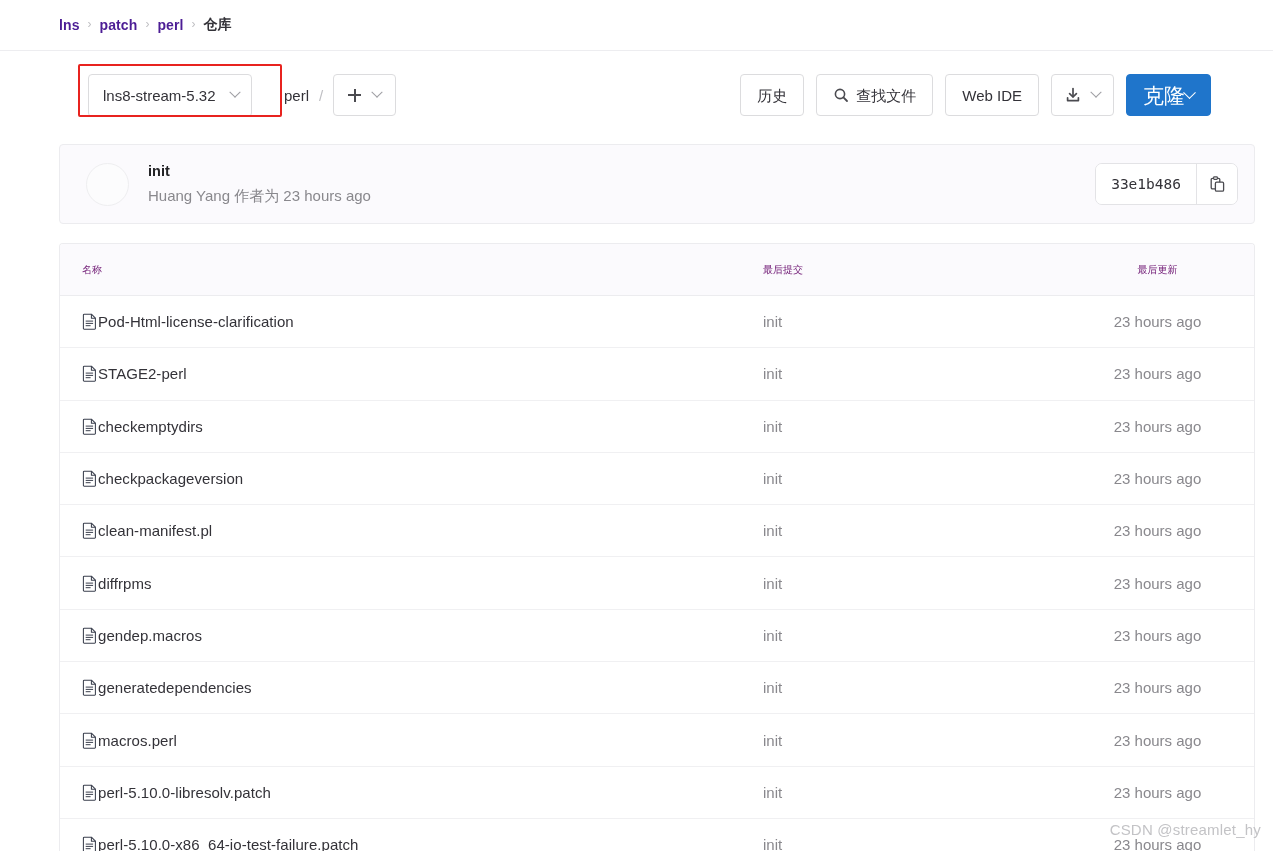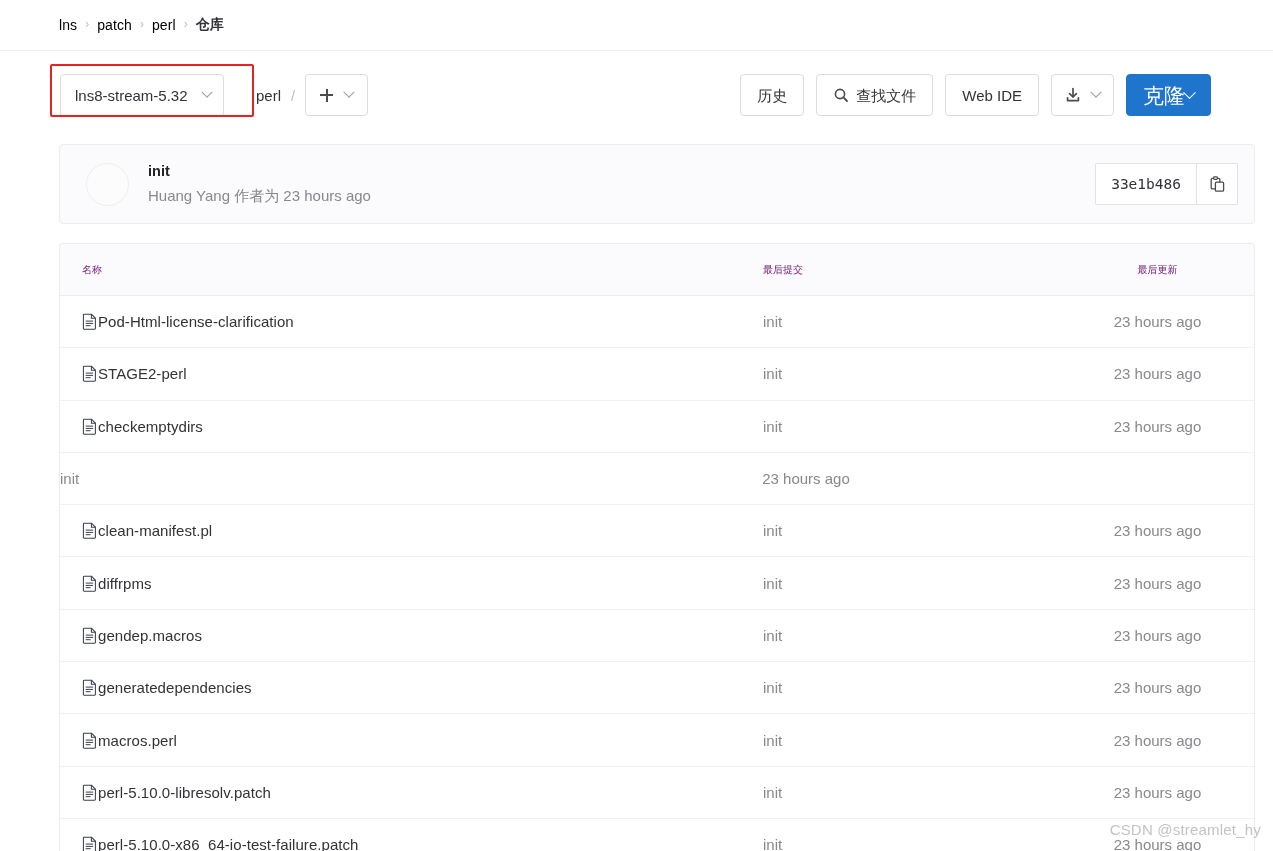--- a/index.html
+++ b/index.html
@@ -26,44 +26,45 @@
     left: 0; top: 0;
     width: 1273px;
     height: 51px;
     display: flex;
     align-items: center;
     padding-left: 59px;
     border-bottom: 1px solid #ededf0;
   }
   .crumb {
     font-size: 14px;
-    color: #000000;
+    color: #4c1d95;
     text-decoration: none;
     letter-spacing: .1px;
+    font-weight: bold;
   }
   .crumb.current {
     color: #333238;
     font-weight: 700;
   }
   .crumb-sep {
     font-size: 12px;
     color: #bfbfc3;
     margin: 0 8px;
     transform: translateY(-1px);
   }
 
   
   .toolbar {
     position: absolute;
     left: 0; top: 51px;
     width: 1273px;
     height: 88px;
     display: flex;
     align-items: center;
-    padding: 0 62px 0 60px;
+    padding: 0 62px 0 88px;
   }
   .toolbar-left {
     display: flex;
     align-items: center;
     gap: 0;
   }
   .toolbar-right {
     margin-left: auto;
     display: flex;
     align-items: center;
@@ -216,21 +217,21 @@
     margin-top: 7px;
     font-size: 15px;
     color: #89888d;
     line-height: 1.2;
   }
   .sha-group {
     margin-left: auto;
     display: flex;
     align-items: stretch;
     border: 1px solid #e3e3e6;
-    border-radius: 1px;
+    border-radius: 7px;
     overflow: hidden;
     background: #fff;
   }
   .sha-value {
     display: flex;
     align-items: center;
     padding: 0 15px;
     height: 40px;
     font-family: "DejaVu Sans Mono", "Liberation Mono", monospace;
     font-size: 14.5px;
@@ -429,20 +430,30 @@
               <line x1="3.7" y1="8.1" x2="11.1" y2="8.1" stroke="#3a3f4d" stroke-width="1"></line>
               <line x1="3.7" y1="10.4" x2="11.1" y2="10.4" stroke="#3a3f4d" stroke-width="1"></line>
               <line x1="3.7" y1="12.7" x2="8.6" y2="12.7" stroke="#3a3f4d" stroke-width="1"></line>
             </svg>
             <a class="file-name" href="#">checkemptydirs</a>
           </div>
           <div class="col-commit commit-msg">init</div>
           <div class="col-updated updated">23 hours ago</div>
         </div>
         <div class="table-row">
+          <div class="col-name file-cell">
+            <svg width="16" height="17" viewBox="0 0 16 17">
+              <path d="M2.2 1.2h7.2L13.4 5.2v10.2a0.8 0.8 0 0 1-0.8 0.8H2.2a0.8 0.8 0 0 1-0.8-0.8V2a0.8 0.8 0 0 1 0.8-0.8z" fill="#fff" stroke="#3a3f4d" stroke-width="1.05" stroke-linejoin="round"></path>
+              <path d="M9.4 1.3v4h4" fill="none" stroke="#3a3f4d" stroke-width="1.05" stroke-linejoin="round"></path>
+              <line x1="3.7" y1="8.1" x2="11.1" y2="8.1" stroke="#3a3f4d" stroke-width="1"></line>
+              <line x1="3.7" y1="10.4" x2="11.1" y2="10.4" stroke="#3a3f4d" stroke-width="1"></line>
+              <line x1="3.7" y1="12.7" x2="8.6" y2="12.7" stroke="#3a3f4d" stroke-width="1"></line>
+            </svg>
+            <a class="file-name" href="#">checkpackageversion</a>
+          </div>
           <div class="col-commit commit-msg">init</div>
           <div class="col-updated updated">23 hours ago</div>
         </div>
         <div class="table-row">
           <div class="col-name file-cell">
             <svg width="16" height="17" viewBox="0 0 16 17">
               <path d="M2.2 1.2h7.2L13.4 5.2v10.2a0.8 0.8 0 0 1-0.8 0.8H2.2a0.8 0.8 0 0 1-0.8-0.8V2a0.8 0.8 0 0 1 0.8-0.8z" fill="#fff" stroke="#3a3f4d" stroke-width="1.05" stroke-linejoin="round"></path>
               <path d="M9.4 1.3v4h4" fill="none" stroke="#3a3f4d" stroke-width="1.05" stroke-linejoin="round"></path>
               <line x1="3.7" y1="8.1" x2="11.1" y2="8.1" stroke="#3a3f4d" stroke-width="1"></line>
               <line x1="3.7" y1="10.4" x2="11.1" y2="10.4" stroke="#3a3f4d" stroke-width="1"></line>

